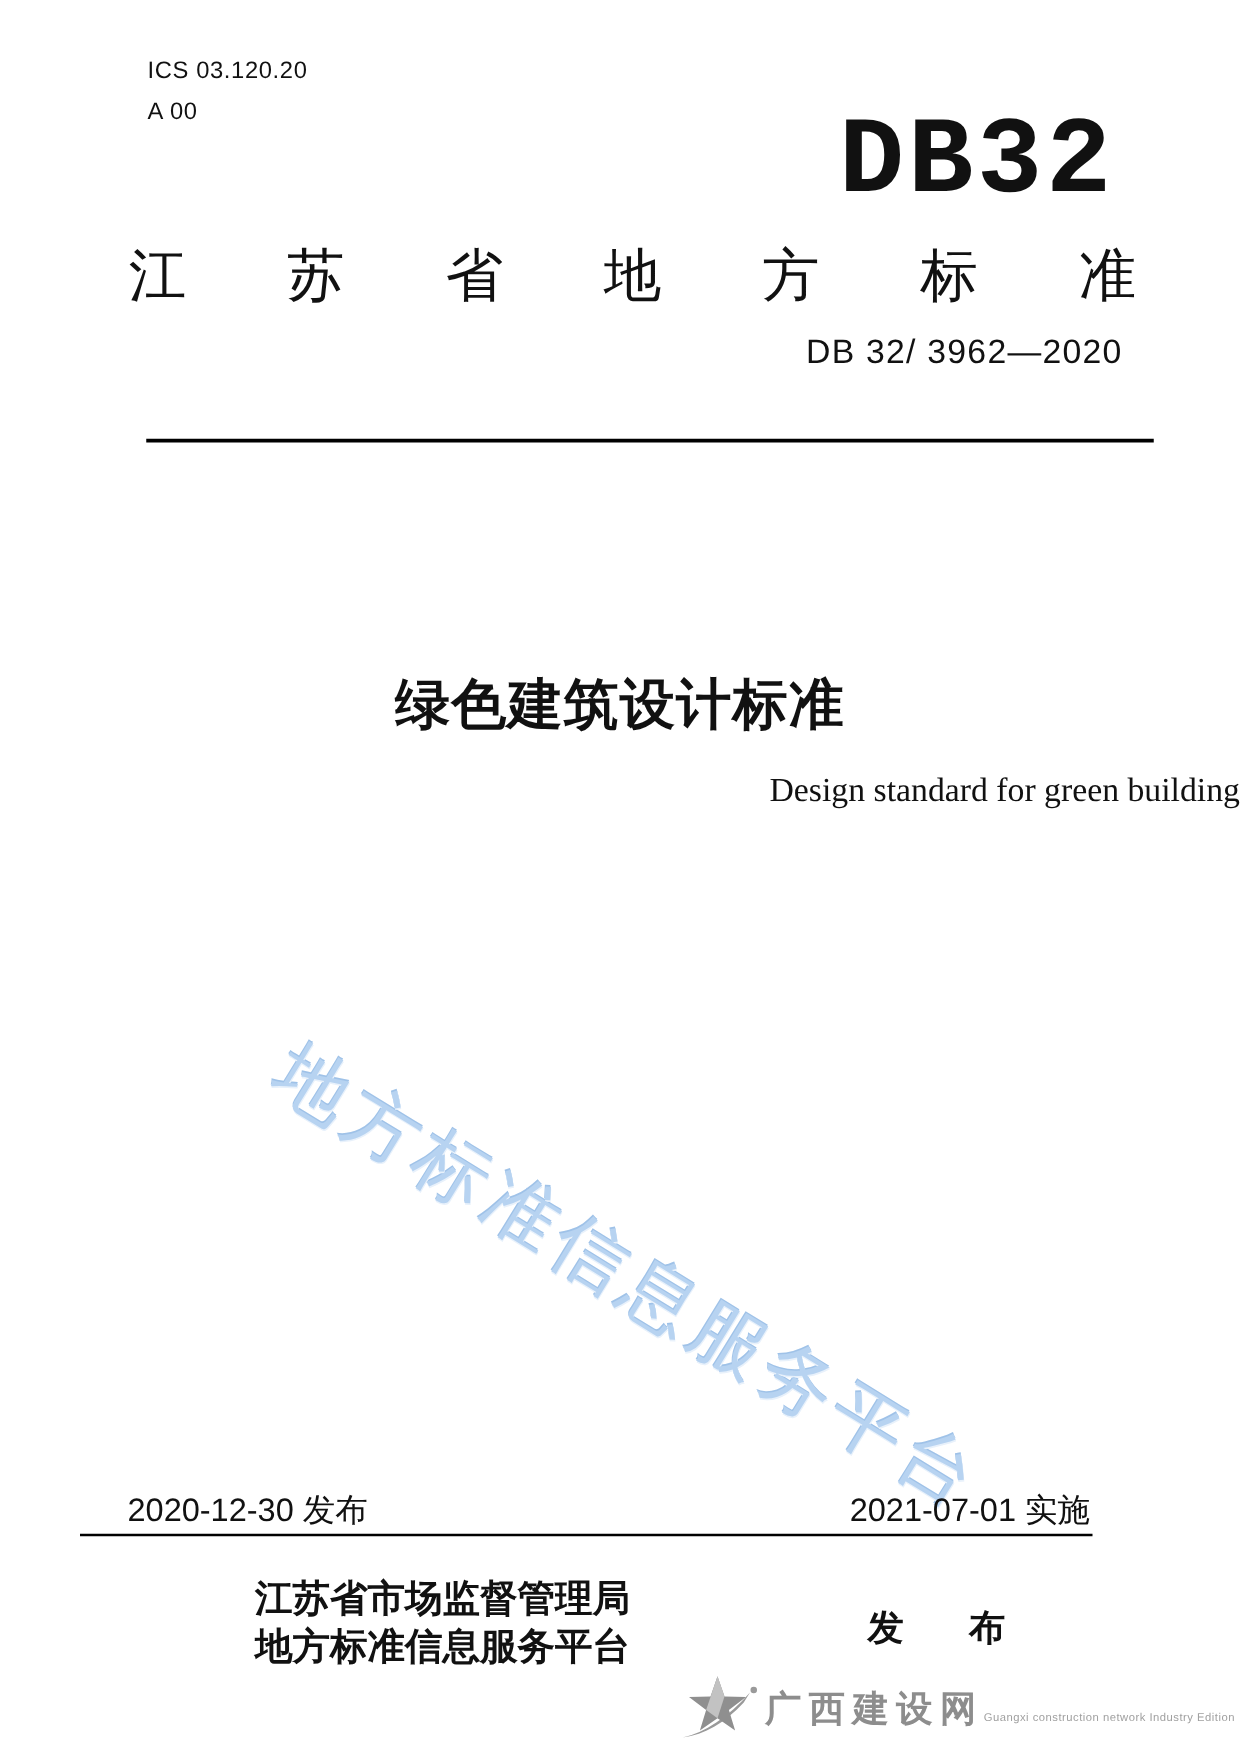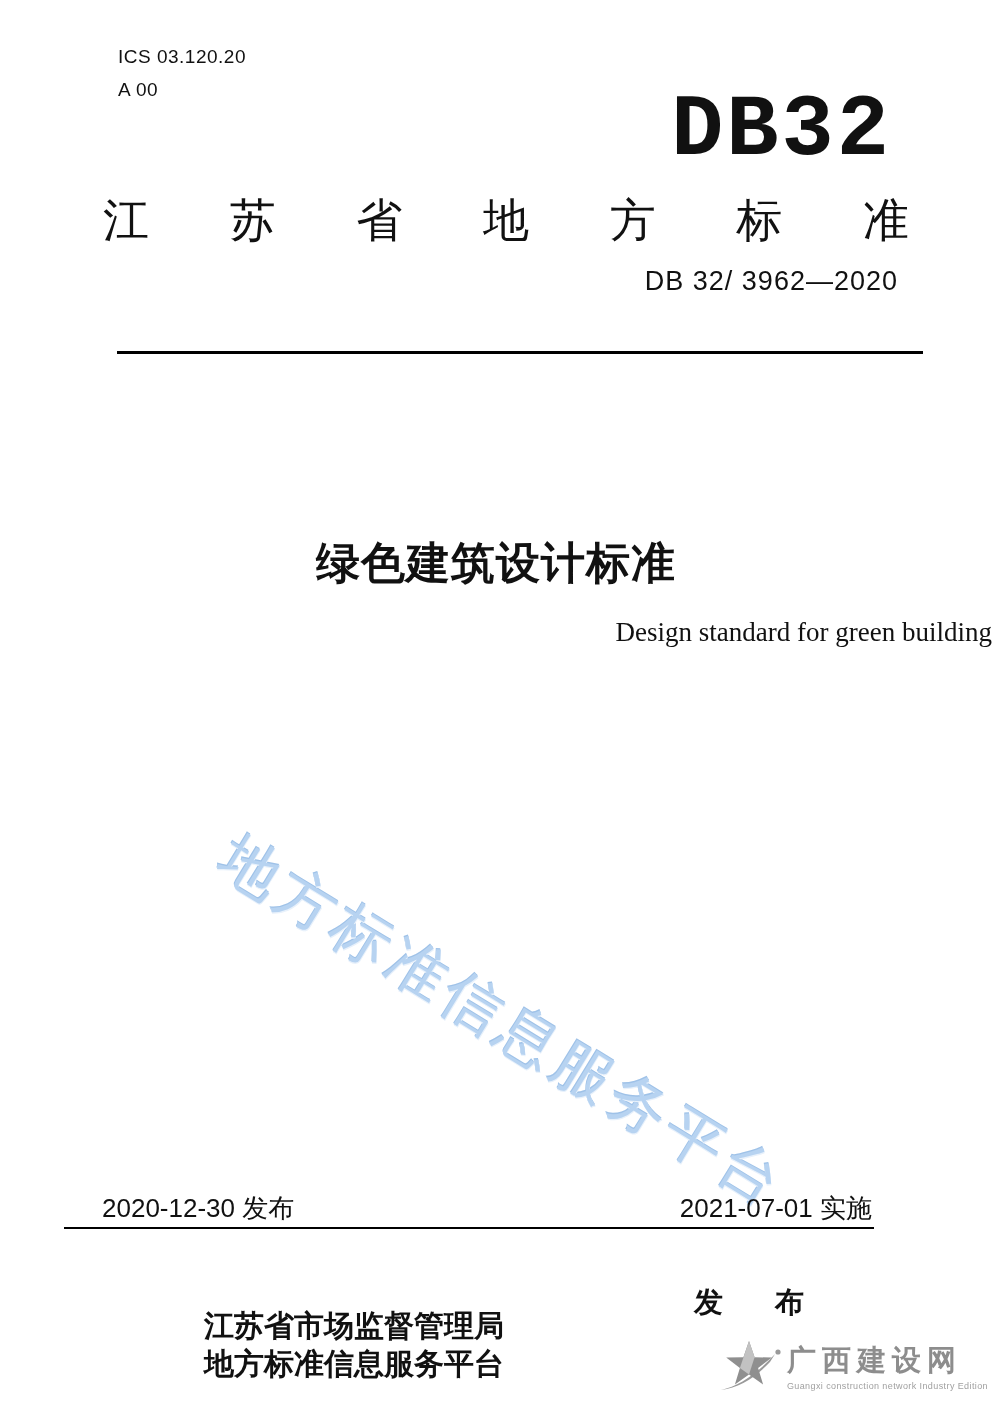--- a/index.html
+++ b/index.html
@@ -115,21 +115,20 @@
     background: #000000;
   }
 
   .publisher-block {
     left: 204px;
     top: 1261px;
     width: 357px;
     font-size: 30px;
     font-weight: 600;
     line-height: 1.25;
-    margin-top: 46px;
   }
   .publisher-line {
     display: flex;
     justify-content: space-between;
     white-space: nowrap;
   }
 
   .release-label {
     left: 694px;
     top: 1283px;
@@ -145,35 +144,35 @@
     display: flex;
     align-items: center;
   }
   .footer-logo .star-wrap {
     width: 68px;
     height: 60px;
     margin-right: 4px;
   }
   .footer-logo .text-col {
     display: flex;
-    flex-direction: column;
+    flex-direction: row;
     align-items: flex-start;
   }
   .footer-logo-name {
     color: #8d8d8d;
     font-size: 29px;
     font-weight: 600;
     letter-spacing: 6px;
     line-height: 1.05;
   }
   .footer-logo-tagline {
     color: #a0a0a0;
     font-size: 9px;
     letter-spacing: 0.4px;
-    margin-top: 5px;
+    margin-top: 16px;
   }
 </style>
 </head>
 <body>
 
 <div class="abs ics-block">
   <div>ICS  03.120.20</div>
   <div>A  00</div>
 </div>
 

